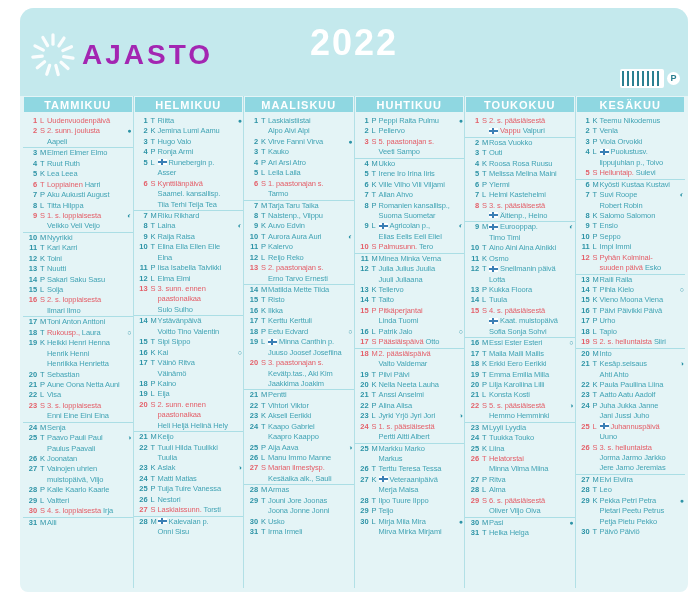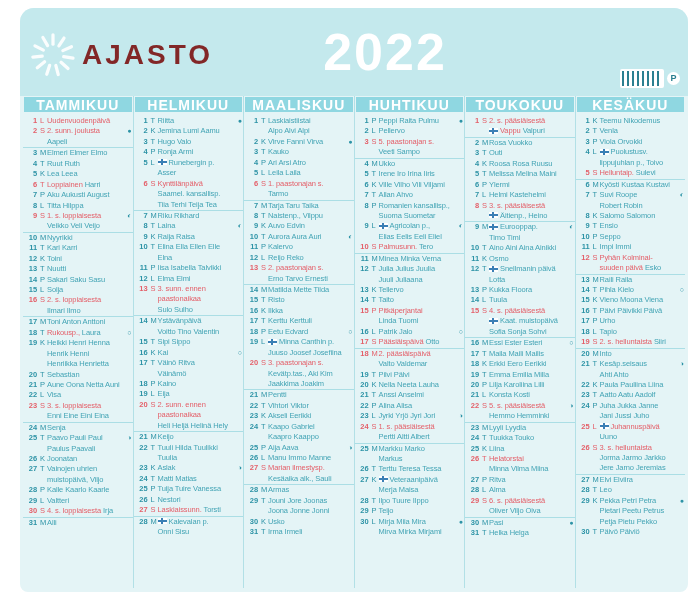--- a/index.html
+++ b/index.html
@@ -1,34 +1,34 @@
 <!DOCTYPE html>
 <html style="--hdrbg: #c4e9ed; --bodybg: #e4f4f6; --mhbg: #8fd7e1; --teal: #43a4b5; --num: #2d93a6; --red: #e4606a; --wknum: #1f7281; --sep: #abdee5; --vline: #b2e0e6; --bar: #2a7f90; --cross: #3a7fb5;"><head>
 <meta charset="utf-8">
 <style>
   html,body{margin:0;padding:0;background:#fff;width:696px;height:600px;overflow:hidden;
     font-family:"Liberation Sans","DejaVu Sans",sans-serif;}
   .page{position:absolute;left:20px;top:8px;width:668px;height:584px;background:var(--bodybg);
     border-radius:14px 14px 8px 8px;overflow:hidden;}
   .hdr{position:absolute;left:0;top:0;right:0;height:88px;background:var(--hdrbg);}
   .brand{position:absolute;left:10px;top:24px;display:flex;align-items:center;gap:6px;}
-  .brand-name{color:#7f1d1d;font-size:28px;font-weight:700;letter-spacing:3px;opacity:.95;}
+  .brand-name{color:#a21caf;font-size:28px;font-weight:700;letter-spacing:3px;opacity:.95;}
   .year{position:absolute;left:50%;top:14px;transform:translateX(-50%);color:#fff;
-    font-size:52px;font-weight:800;letter-spacing:2px;margin-left:31px;}
+    font-size:36px;font-weight:800;letter-spacing:2px;}
   .codes{position:absolute;right:8px;bottom:8px;display:flex;align-items:center;gap:3px;}
   .barcode{width:40px;height:15px;background:
     repeating-linear-gradient(90deg,var(--bar) 0 2px,#fff 2px 5px);
     border:2px solid #fff;border-radius:2px;}
   .pmark{width:13px;height:13px;border-radius:50%;background:#fff;color:var(--bar);
     font-size:9px;font-weight:700;text-align:center;line-height:13px;}
   #cal{position:absolute;left:3px;right:3px;top:88px;bottom:4px;display:flex;}
   .month{flex:1 1 0;min-width:0;border-left:1px solid var(--vline);}
   .month:first-child{border-left:none;}
   .mh{height:15px;margin:1px 1px 3px 1px;background:var(--mhbg);color:#fff;font-weight:700;
-    font-size:14px;letter-spacing:1px;text-align:center;line-height:16px;}
+    font-size:11px;letter-spacing:1px;text-align:center;line-height:16px;}
   .days{padding-top:1px;}
   .day.mon{border-top:1px solid var(--sep);}
   .line{position:relative;height:10.45px;line-height:10.6px;font-size:7.5px;letter-spacing:-0.1px;
     white-space:nowrap;overflow:hidden;padding-left:24px;padding-right:10px;}
   .num{position:absolute;left:0;width:14px;text-align:right;font-weight:700;color:var(--num);}
   .wd{position:absolute;left:17px;color:var(--num);}
   .teal{color:var(--teal);}
   .red,.num.red,.wd.red{color:var(--red);}
   .wk{position:absolute;right:1px;top:18px;color:var(--wknum);font-weight:700;}
   .moon{position:absolute;right:1px;top:0;color:var(--num);font-size:7px;}

